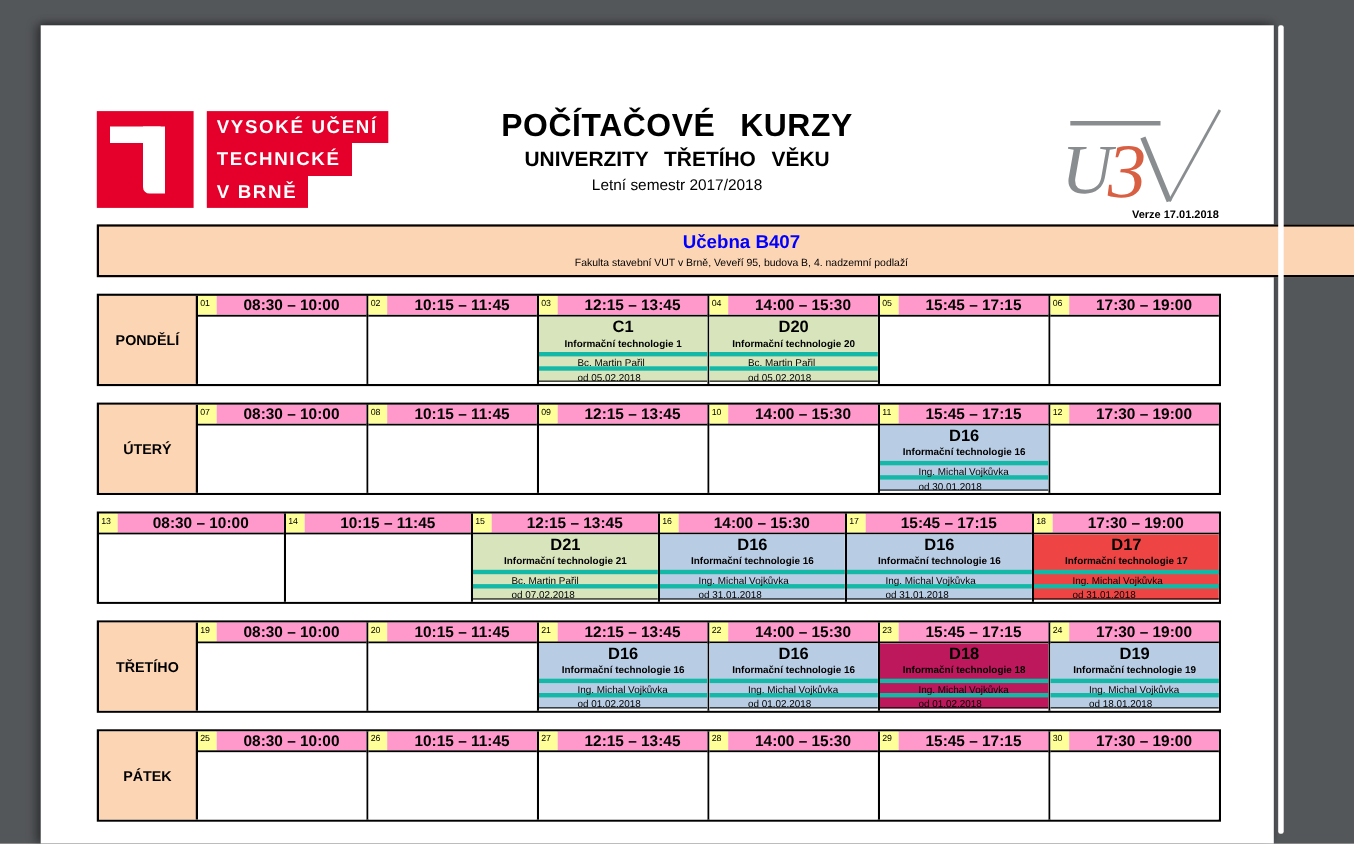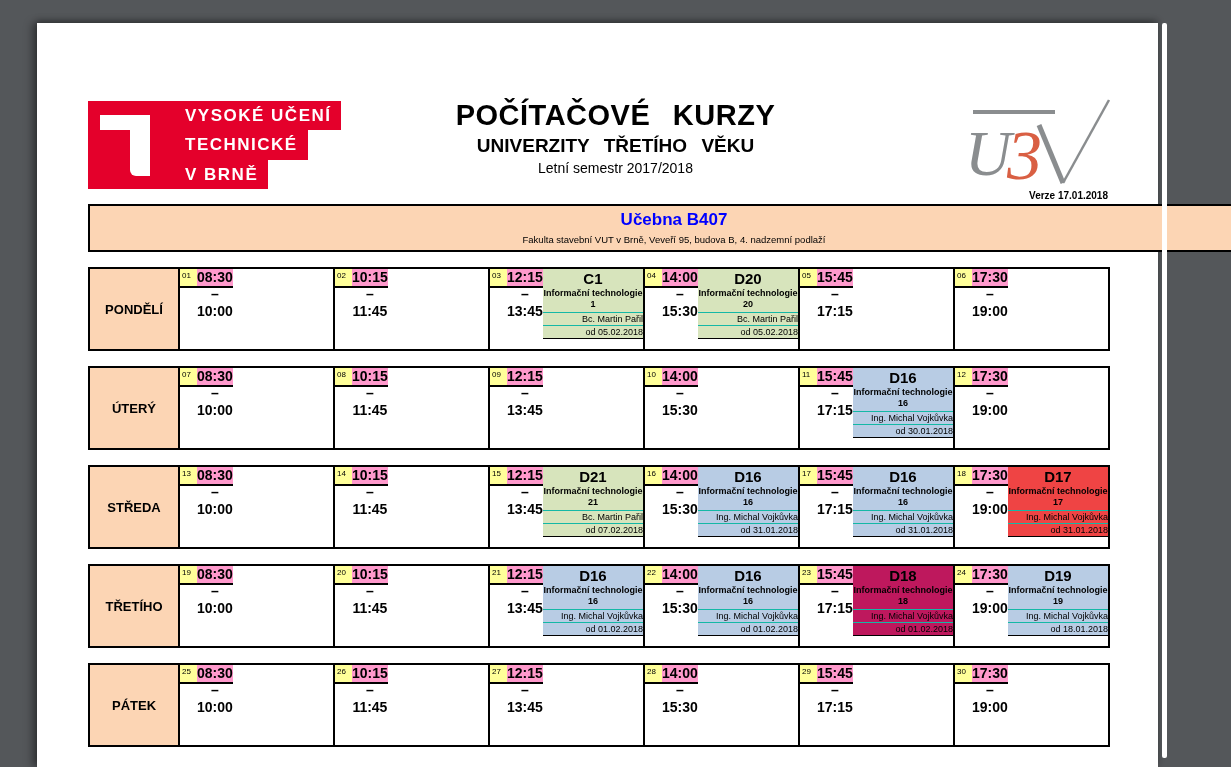--- a/index.html
+++ b/index.html
@@ -22,21 +22,21 @@
     width: 5px; height: 735px;
     background: #FFFFFF;
     border-radius: 2px;
   }
 
   
   .vut-logo { position: absolute; left: 51px; top: 78px; display: flex; }
   .vut-square { width: 88px; height: 88px; background: #E4002B; position: relative; }
   .vut-square .t-h { position: absolute; left: 12px; top: 14px; width: 46px; height: 15px; background: #FFF; }
   .vut-square .t-v { position: absolute; left: 42px; top: 14px; width: 20px; height: 61px; background: #FFF; border-bottom-left-radius: 6px; }
-  .vut-text { margin-left: 0; }
+  .vut-text { margin-left: 12px; }
   .vut-text .vl {
     display: table;
     background: #E4002B; color: #FFF;
     font-weight: bold; font-size: 17px; line-height: 19.3px;
     letter-spacing: 1.5px;
     padding: 5px 10px 5px 9px;
   }
   .title-block { position: absolute; left: 0; right: 0; top: 76px; text-align: center; padding-left: 36px; }
   .doc-title { font-size: 29px; font-weight: bold; letter-spacing: 0.5px; word-spacing: 14px; color: #000; }
   .doc-subtitle { font-size: 19px; font-weight: bold; word-spacing: 9px; margin-top: 3px; color: #000; }
@@ -63,39 +63,39 @@
     display: flex;
     margin-bottom: 15px;
   }
   .day-cell {
     width: 90px; flex: 0 0 90px;
     background: #FCD5B4;
     border-right: 2px solid #000;
     display: flex; align-items: center; justify-content: center;
     font-size: 13px; font-weight: bold; color: #000;
   }
-  .slot { flex: 1 1 0; border-right: 2px solid #000; display: flex; flex-direction: row; }
+  .slot { flex: 1 1 0; border-right: 2px solid #000; display: flex; flex-direction: column; }
   .slot:last-child { border-right: none; }
   .slot-header { height: 19px; flex: 0 0 19px; display: flex; border-bottom: 2px solid #000; }
   .slot-num {
     flex: 0 0 17px; background: #FFFF99;
     font-size: 8px; color: #000; padding: 2px 0 0 2px;
   }
   .slot-time {
     flex: 1; background: #FF99CC;
     font-size: 14px; font-weight: bold; color: #000;
     text-align: center; line-height: 17px;
   }
   .slot-body { flex: 1; background: #FFF; }
   .course { border-bottom: 1px solid #000; }
   .course .c-code { font-size: 15px; font-weight: bold; text-align: center; line-height: 18px; padding-top: 1px; }
   .course .c-name { font-size: 9px; font-weight: bold; text-align: center; line-height: 11px; padding-bottom: 2px; }
   .course .c-instr, .course .c-date {
-    border-top: 1px solid #14b8a6;
-    font-size: 9px; text-align: right; line-height: 12px; height: 13px;
+    border-top: 4px solid #14b8a6;
+    font-size: 9px; text-align: left; line-height: 12px; height: 13px; padding-left: 35px;
   }
 </style>
 </head>
 <body>
 
 <div class="page">
 
   <div class="vut-logo">
     <div class="vut-square">
       <div class="t-h"></div>
@@ -237,21 +237,20 @@
         </div>
         <div class="slot">
           <div class="slot-header">
             <div class="slot-num">12</div>
             <div class="slot-time">17:30 – 19:00</div>
           </div>
           <div class="slot-body"></div>
         </div>
       </div>
       <div class="day-row">
-        <div class="day-cell">STŘEDA</div>
         <div class="slot">
           <div class="slot-header">
             <div class="slot-num">13</div>
             <div class="slot-time">08:30 – 10:00</div>
           </div>
           <div class="slot-body"></div>
         </div>
         <div class="slot">
           <div class="slot-header">
             <div class="slot-num">14</div>

